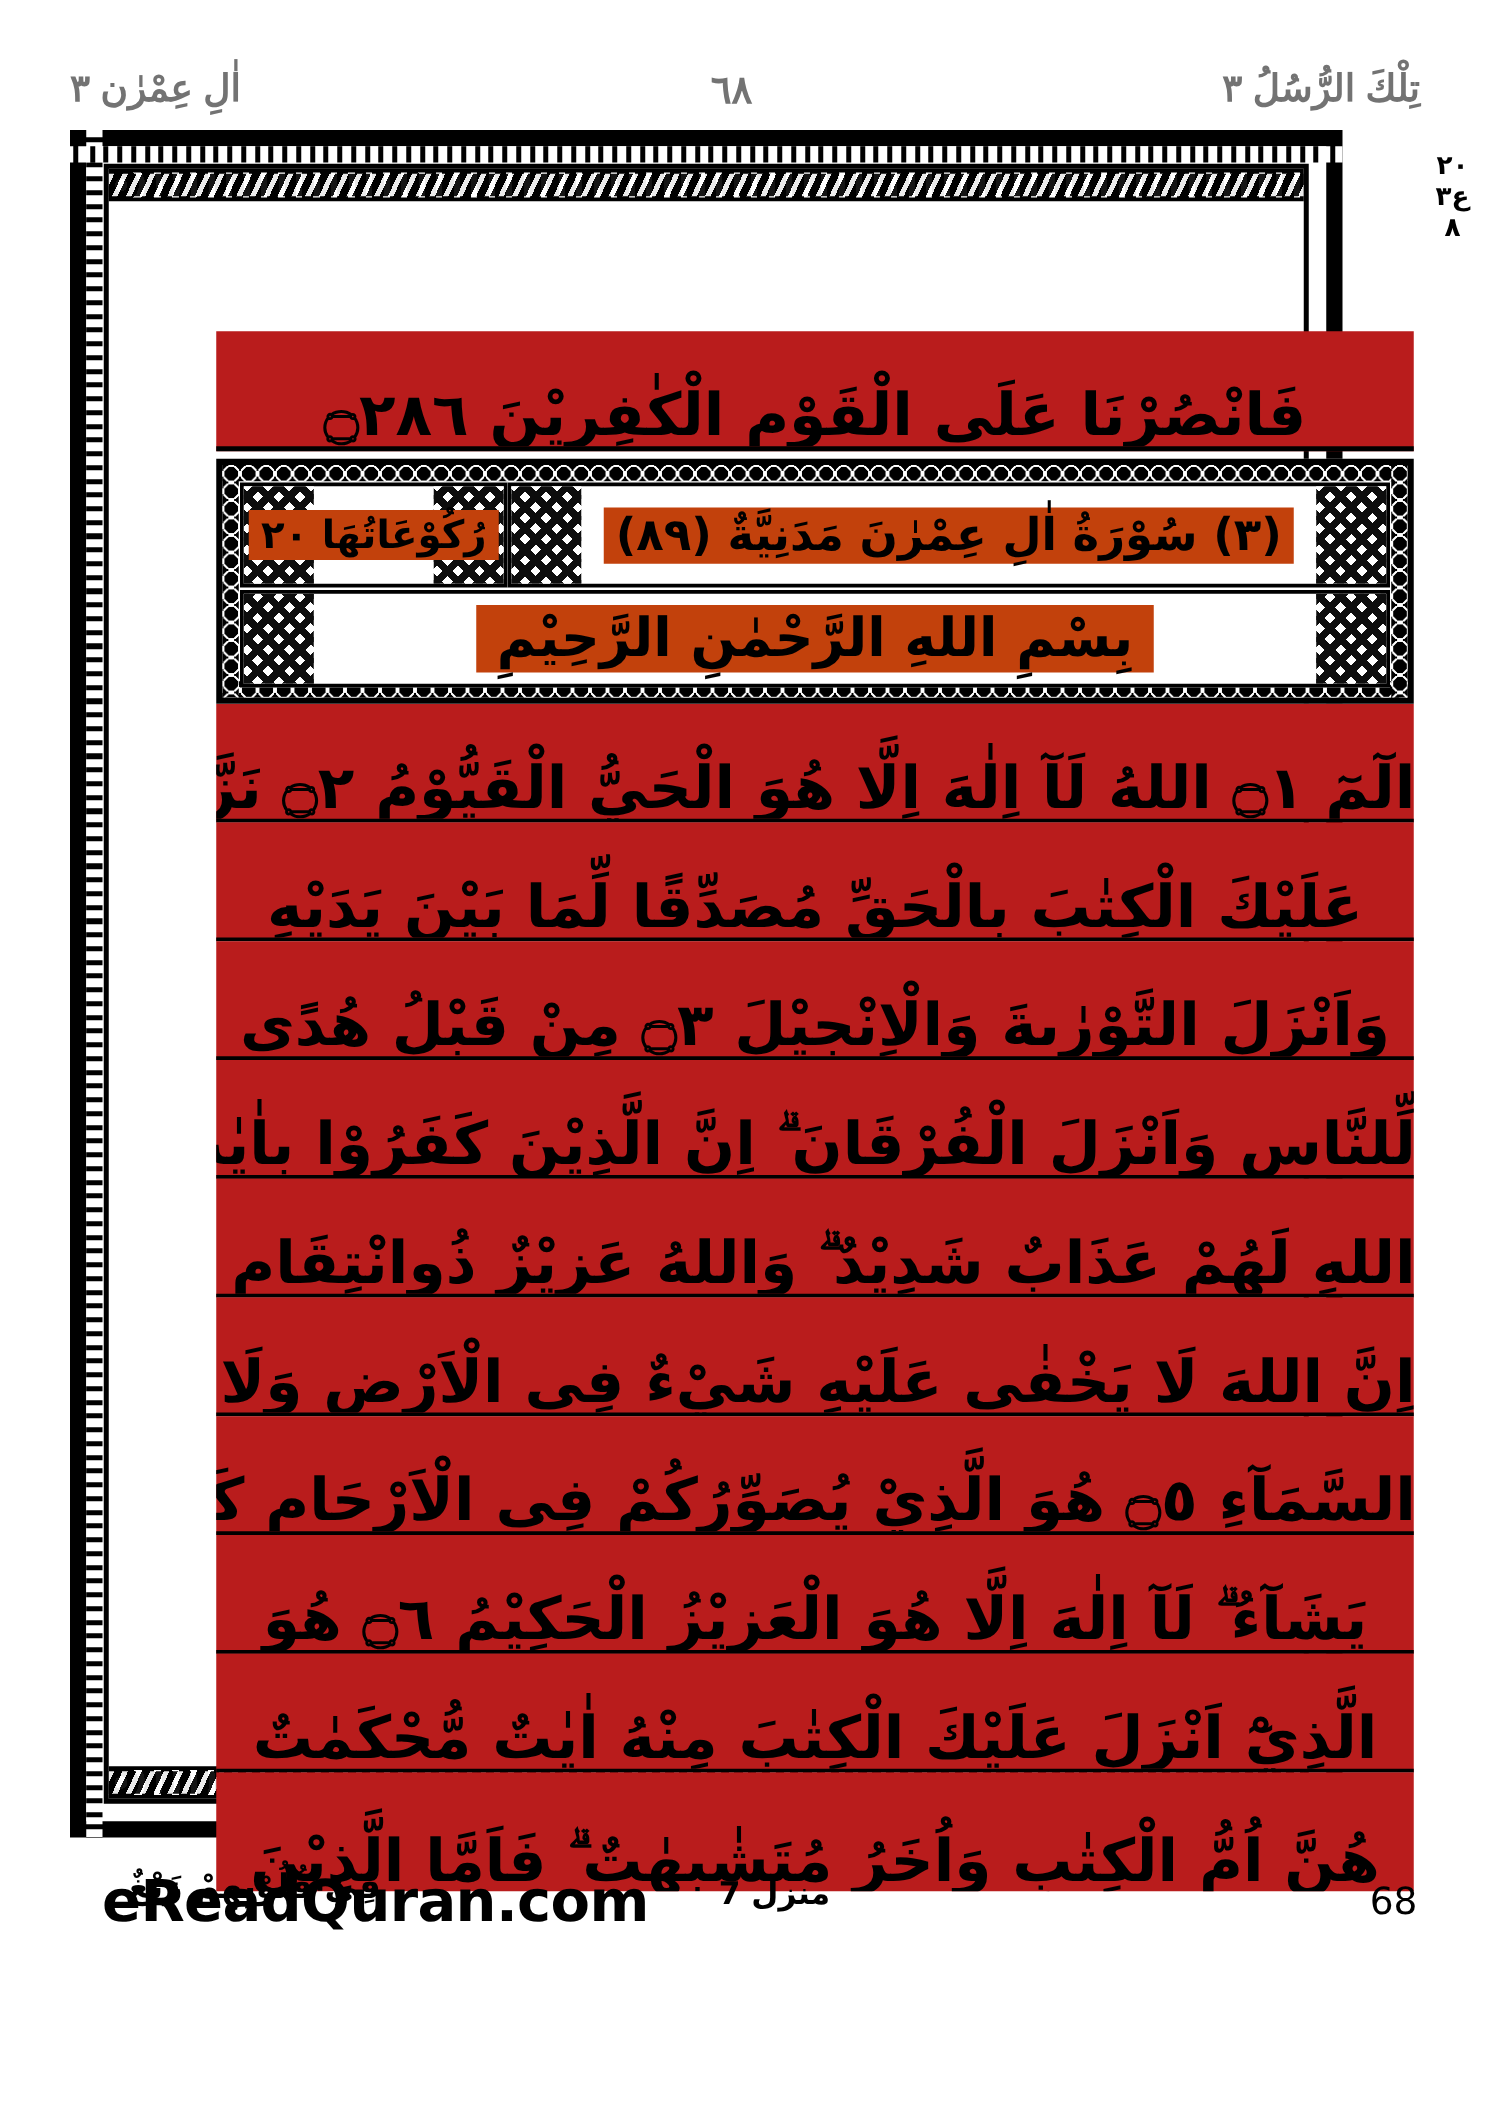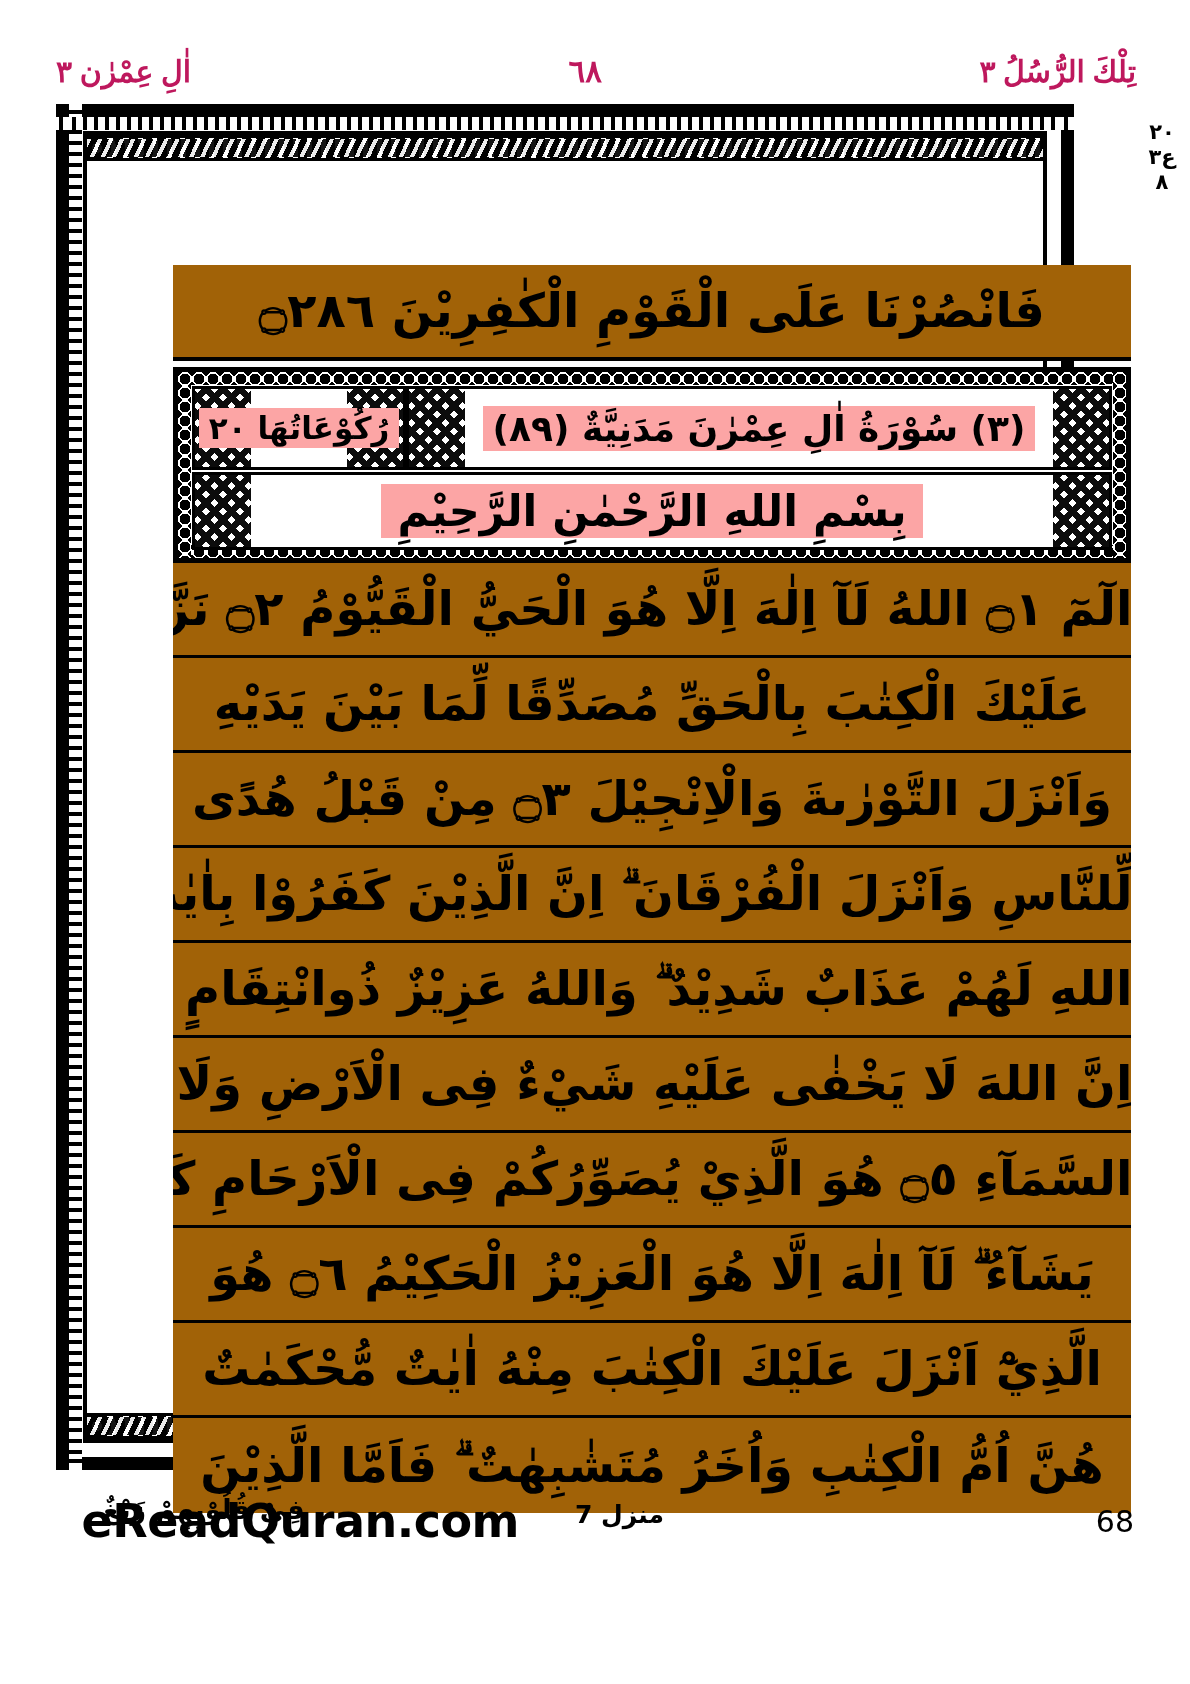--- a/index.html
+++ b/index.html
@@ -23,24 +23,24 @@
   .page-header {
     position: absolute;
     top: 40px; left: 30px; right: 30px;
     height: 62px;
     display: flex;
     align-items: center;
     justify-content: space-between;
     direction: rtl;
   }
   .hdr-item {
-    font-family: Liberation Serif, serif;
+    font-family: Liberation Sans, sans-serif;
     font-size: 30px;
     font-weight: 700;
-    color: #be185d;
+    color: #737373;
     letter-spacing: 0.5px;
     white-space: nowrap;
   }
   .hdr-right { padding-right: 24px; }
   .hdr-left  { padding-left: 26px; }
   .hdr-center { font-size: 31px; font-weight: 700; }
 
   
   .frame-outer {
     position: absolute;
@@ -119,25 +119,25 @@
     top: 130px; left: 86px;
     width: 958px; height: 1314px;
     display: flex;
     flex-direction: column;
   }
 
   
   .ayah-row {
     border-bottom: 3px solid #000;
     display: flex;
-    align-items: center;
+    align-items: flex-end;
     justify-content: center;
     direction: rtl;
     overflow: hidden;
-    background: #a16207;
+    background: #b91c1c;
   }
   .ayah-row:last-child { border-bottom: none; }
 
   .ayah-text {
     font-family: "DejaVu Sans", "Liberation Sans", sans-serif;
     font-size: 47px;
     font-weight: 700;
     color: #000;
     direction: rtl;
     text-align: center;
@@ -222,21 +222,21 @@
 
   .cell-text {
     position: relative;
     z-index: 3;
     font-family: "DejaVu Sans", sans-serif;
     font-size: 31px;
     font-weight: 700;
     color: #000;
     direction: rtl;
     white-space: nowrap;
-    background: #fca5a5;
+    background: #c2410c;
     padding: 2px 10px;
   }
   .cell-text.big { font-size: 36px; }
   .cell-text.bismillah { font-size: 43px; letter-spacing: -1px; padding: 2px 16px; }
 
   
   .page-footer {
     position: absolute;
     left: 56px; right: 56px;
     top: 1486px;

